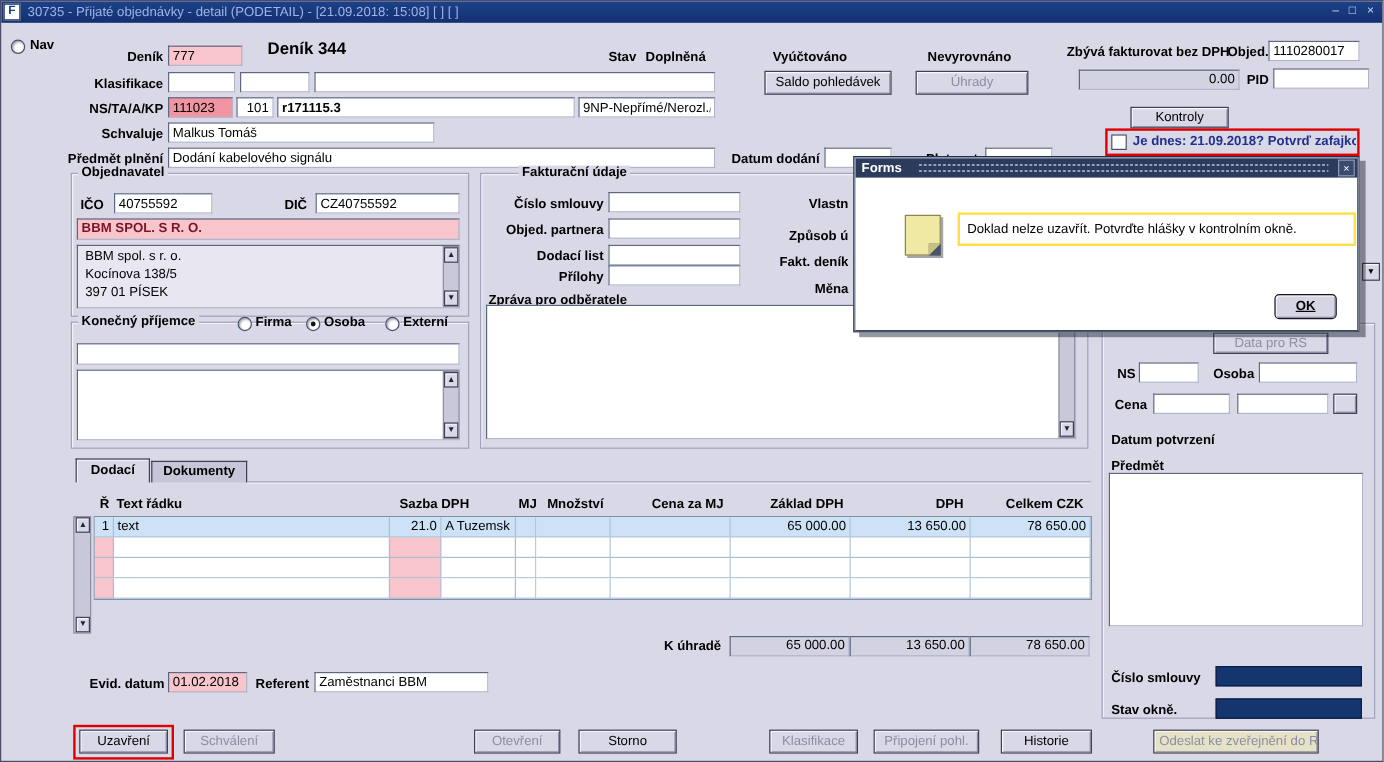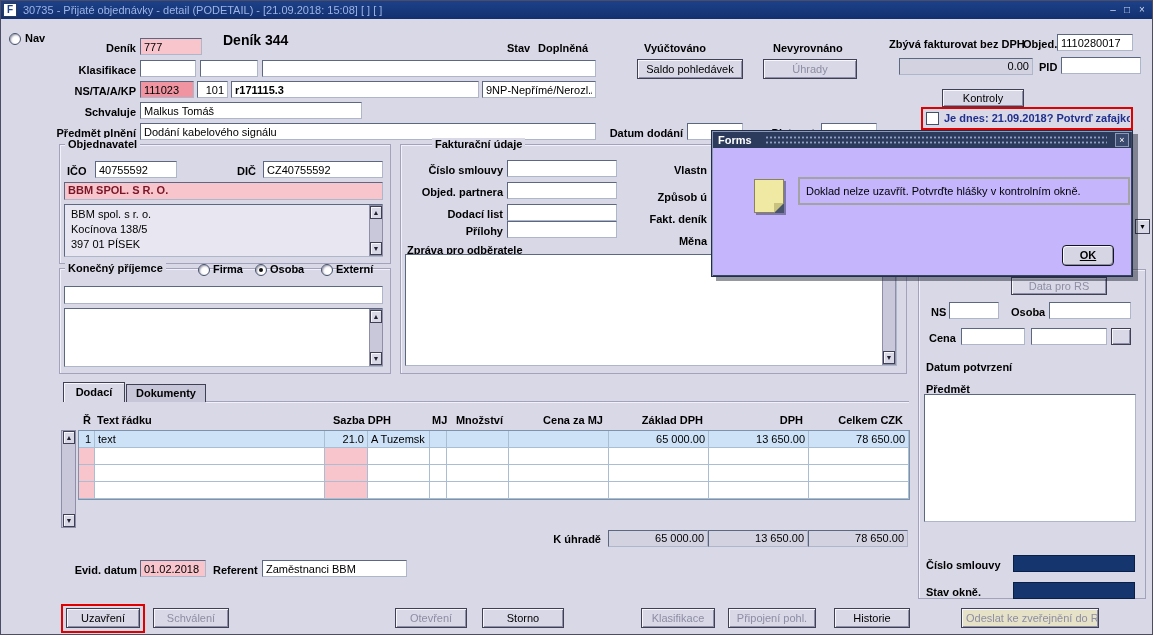--- a/index.html
+++ b/index.html
@@ -35,28 +35,28 @@
 .grid{position:absolute;display:grid}
 .hgrid{grid-template-columns:16px 230px 105px 17px 62px 100px 100px 100px 100px;grid-auto-rows:17px}
 .bgrid{grid-template-columns:16px 230px 43px 62px 17px 62px 100px 100px 100px 100px;grid-auto-rows:17px;border:1px solid #7e93ab;background:#fff}
 .hc{font-weight:bold;white-space:nowrap;padding:2px 3px}
 .hsz{text-align:right;padding-right:38px}
 .hn{text-align:right;padding-right:5px}
 .tc{border-right:1px solid #a9bdd3;border-bottom:1px solid #a9bdd3;padding:2px 3px;background:#fff;overflow:hidden;white-space:nowrap}
 .tc.blue{background:#cde2f7}
 .tc.pinkc{background:#f8c5cc}
 .navyfld{position:absolute;height:17px;background:#15356e;border:1px solid #0a1f45}
-.dialog{position:absolute;left:710px;top:129px;width:422px;height:147px;background:#c4b5fd;border:1px solid #222f4c;box-shadow:inset 1px 1px 0 #8d99b4,inset -1px -1px 0 #39465f,5px 4px 0 rgba(22,27,42,.45);z-index:30}
+.dialog{position:absolute;left:710px;top:129px;width:422px;height:147px;background:#ffffff;border:1px solid #222f4c;box-shadow:inset 1px 1px 0 #8d99b4,inset -1px -1px 0 #39465f,5px 4px 0 rgba(22,27,42,.45);z-index:30}
 .dtitle{position:absolute;left:1px;top:1px;right:1px;height:16px;background:#2c3b5c;color:#fff}
 .dtitletext{position:absolute;left:5px;top:2px;font-weight:bold}
 .dpattern{position:absolute;left:52px;right:24px;top:3px;height:11px;background-image:radial-gradient(circle,#8fa0c4 1px,transparent 1.2px);background-size:4px 5px}
 .dclose{position:absolute;right:2px;top:1px;width:14px;height:14px;background:#3a4a6e;border:1px solid #8d99b4;color:#fff;font-size:9px;line-height:12px;text-align:center;cursor:pointer}
 .note{position:absolute;left:42px;top:48px;width:30px;height:34px;background:#efe9a4;border:1px solid #8a845c;box-shadow:2px 2px 0 rgba(22,27,42,.4)}
 .note::after{content:"";position:absolute;right:-1px;bottom:-1px;border-style:solid;border-width:0 0 10px 10px;border-color:transparent transparent #49536b #c9c27e}
-.dmsg{position:absolute;left:86px;top:46px;width:332px;height:28px;border:2px solid #a3a3a3;color:#000;line-height:24px;padding-left:6px;white-space:nowrap;overflow:hidden}
+.dmsg{position:absolute;left:86px;top:46px;width:332px;height:28px;border:2px solid #fde047;color:#000;line-height:24px;padding-left:6px;white-space:nowrap;overflow:hidden}
 .okbtn{position:absolute;left:350px;top:114px;width:52px;height:21px;background:#d6d5e4;border:1px solid #14161f;border-radius:4px;box-shadow:inset 1px 1px 0 #f7f7fd,inset -1px -1px 0 #8f8ea9;text-align:center;line-height:19px;text-decoration:underline;cursor:pointer;font-weight:bold}
 .combo{position:absolute;width:15px;height:15px;background:#d9d8e7;border:1px solid #404055;box-shadow:inset 1px 1px 0 #f7f7fd;font-size:7px;text-align:center;line-height:13px;cursor:pointer}
 .line{position:absolute;border-top:1px solid #a3a2bc;box-shadow:0 1px 0 #f2f1f9}
 .biglbl{position:absolute;font-weight:bold;font-size:14px;white-space:nowrap}
 .checklbl{position:absolute;font-weight:bold;color:#20308c;white-space:nowrap;overflow:hidden}
 .nameq{color:#7a1525;font-weight:bold}
 </style>
 </head>
 <body>
 

